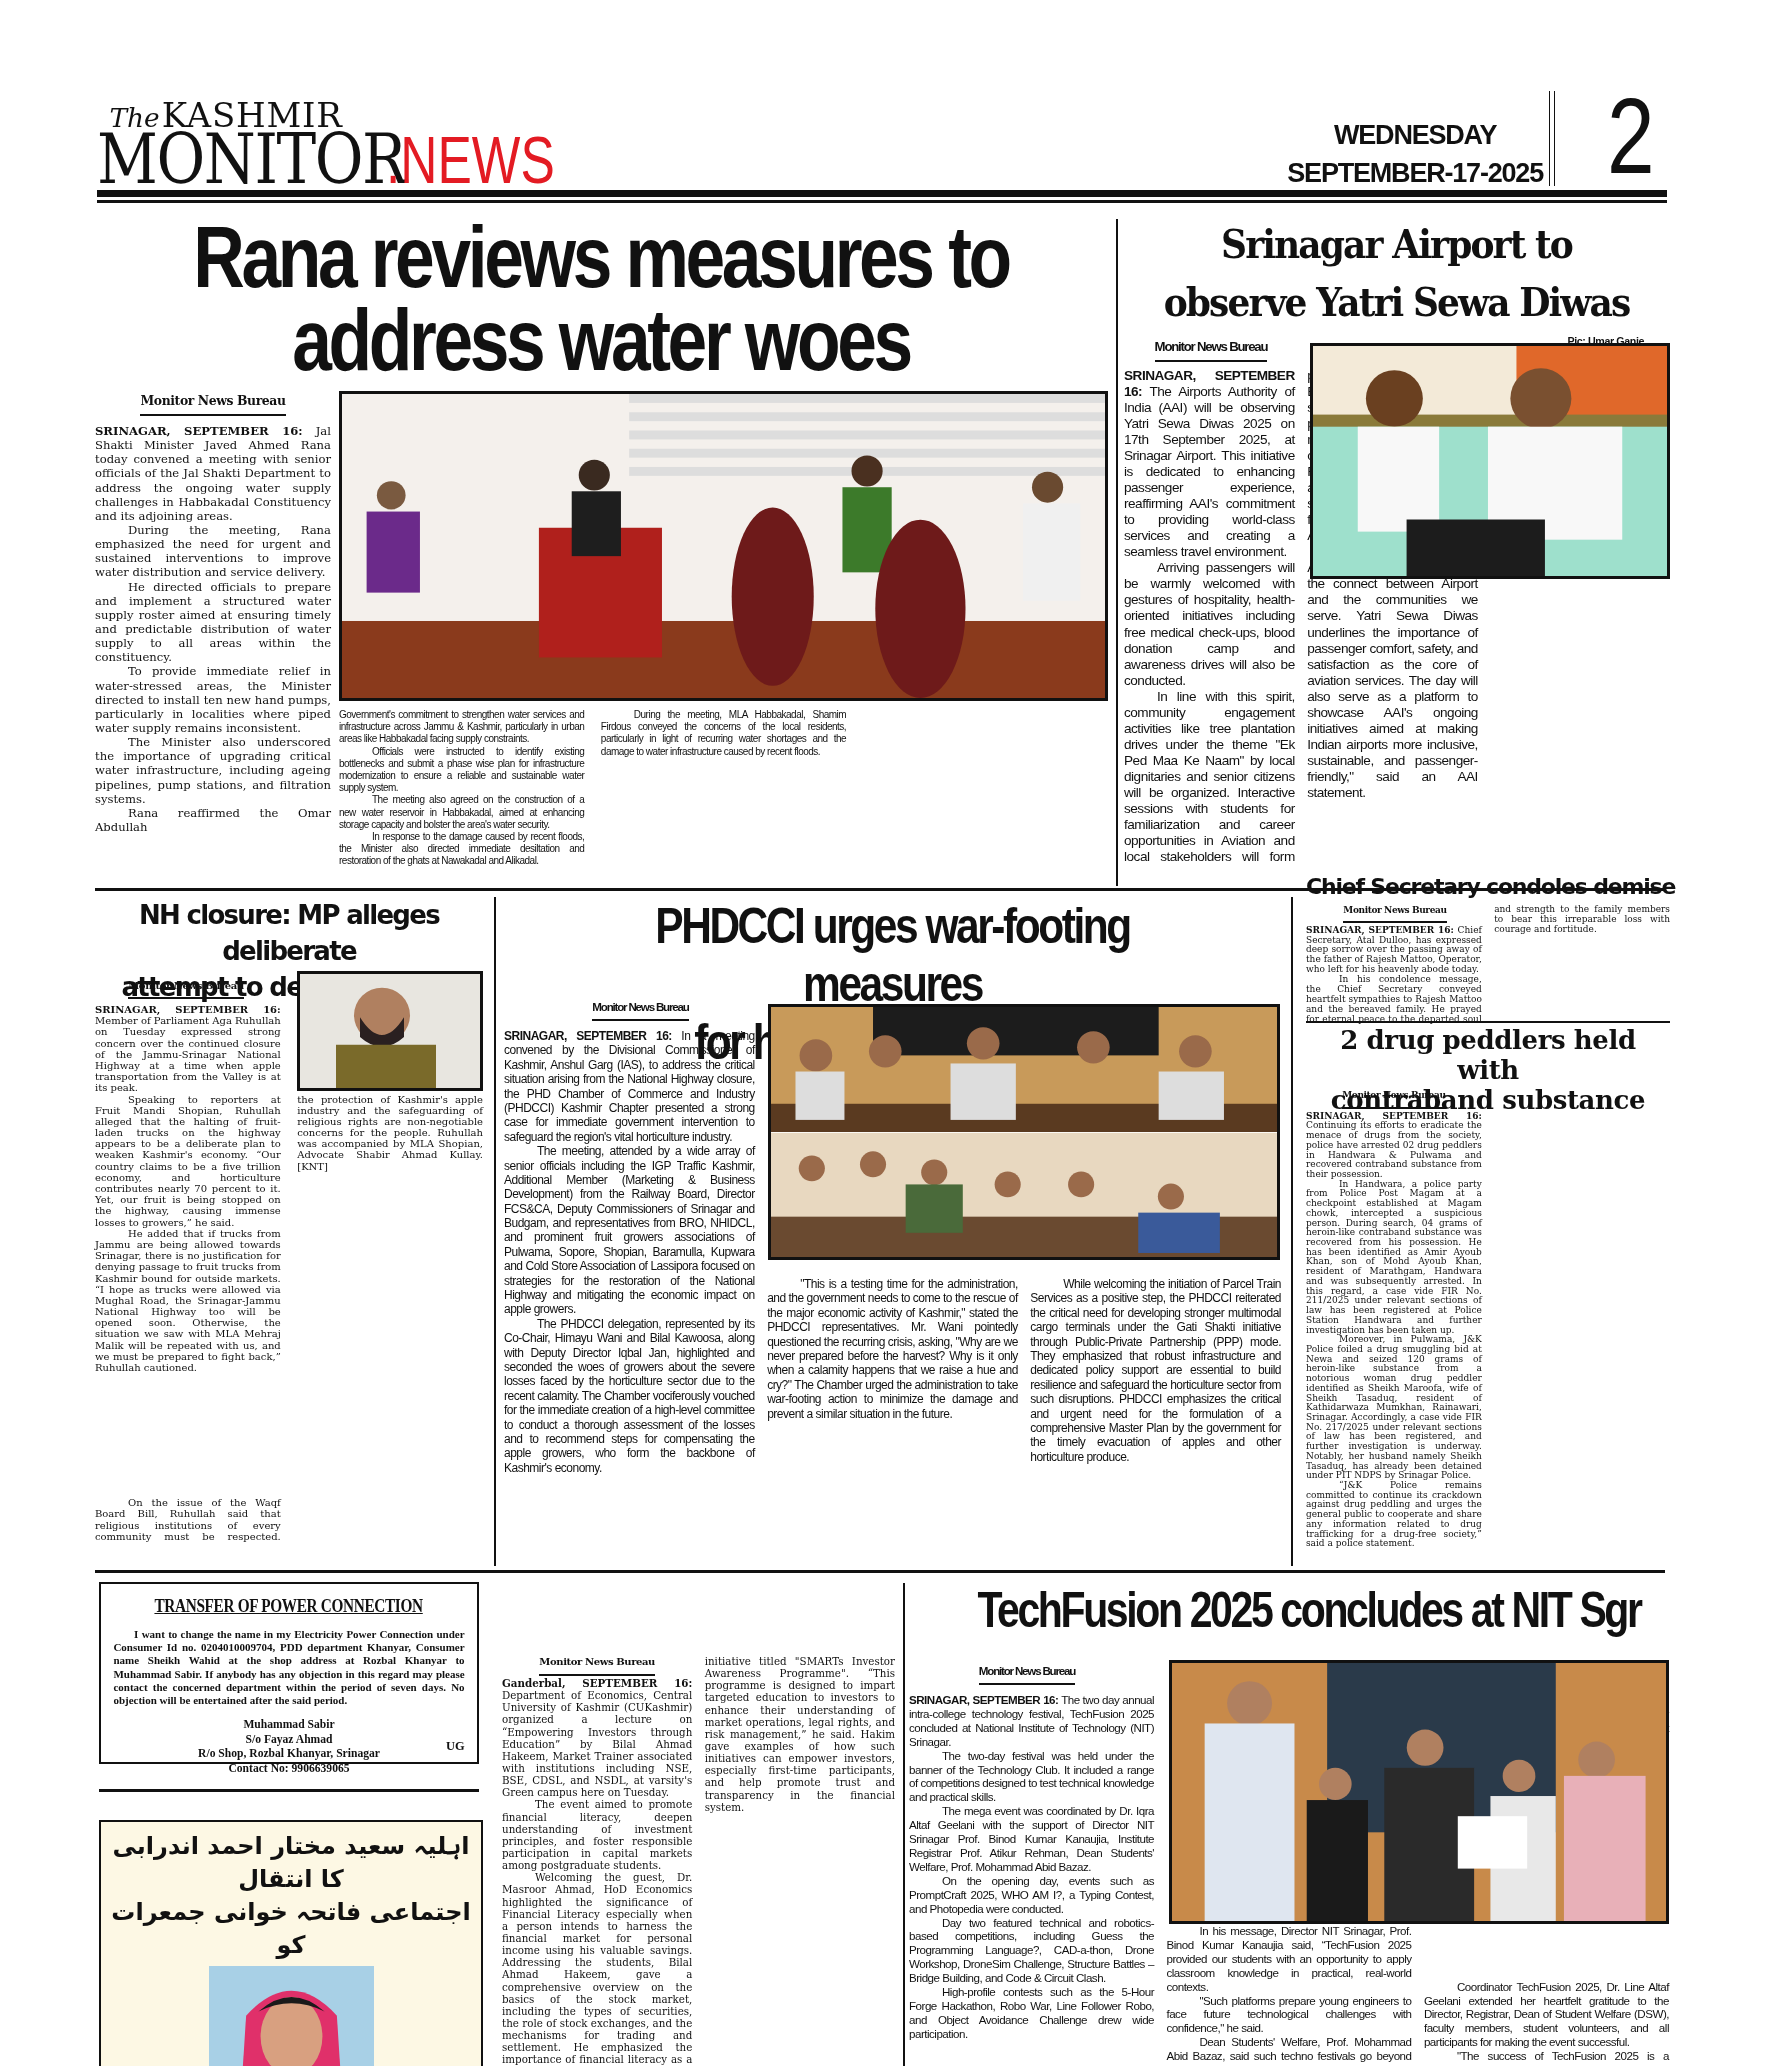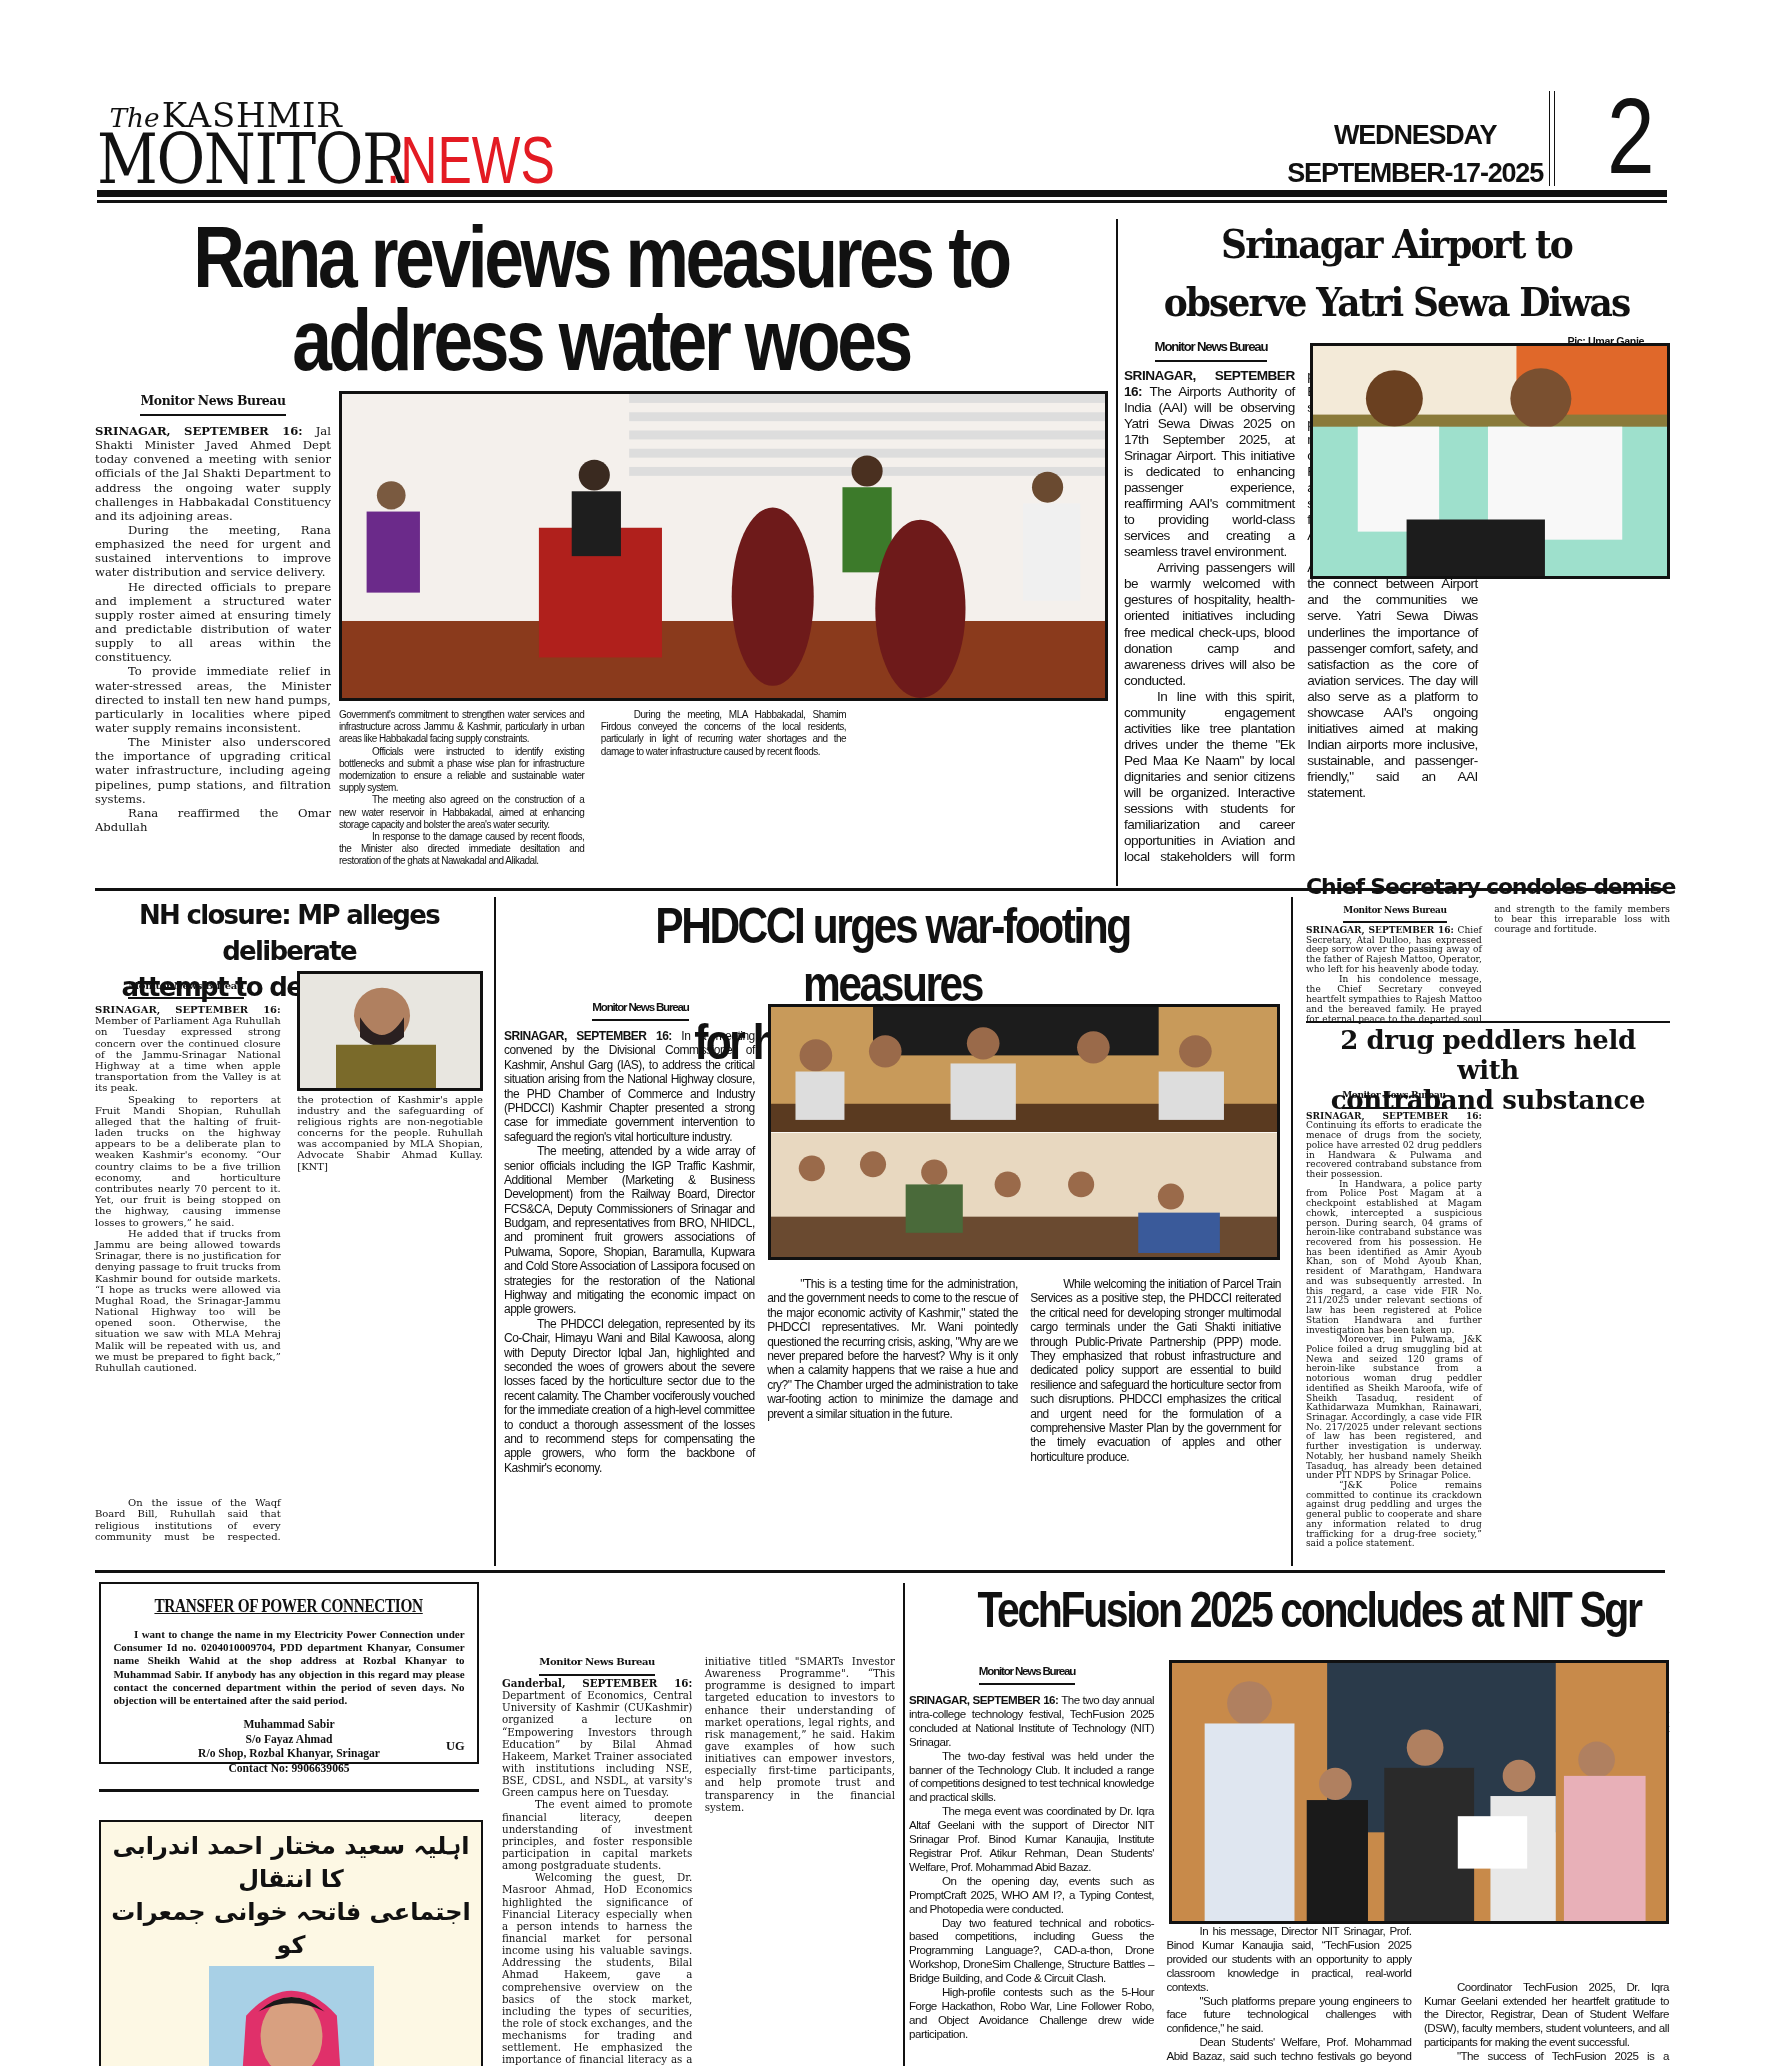--- a/index.html
+++ b/index.html
@@ -42,21 +42,21 @@
 
 <div class="abs" style="left:95px; top:215px; width:1012px; height:669px;">
   <div class="abs" style="left:0; top:0; width:1012px; text-align:center; font-family:'Liberation Sans',sans-serif; font-weight:bold; font-size:87px; line-height:83px; letter-spacing:-4.1px;">
     <div style="transform:scaleX(0.82);">Rana reviews measures to</div>
     <div style="transform:scaleX(0.82);">address water woes</div>
   </div>
   <div class="abs" style="left:0; top:178px; width:236px; text-align:center;">
     <span class="byline" style="font-size:12.4px;">Monitor News Bureau</span>
   </div>
   <div class="abs body-serif" style="left:0; top:209px; width:236px; font-size:11.6px; line-height:1.22;">
-    <p class="lead"><span class="dateline">SRINAGAR, SEPTEMBER 16:</span> <span>Jal Shakti Minister Javed Ahmed Dept today convened a meeting with senior officials of the Jal Shakti Department to address the ongoing water supply challenges in Habbakadal Constituency and its adjoining areas.</span></p>
+    <p class="lead"><span class="dateline">SRINAGAR, SEPTEMBER 16:</span> <span>Jal Shakti Minister Javed Ahmed Rana today convened a meeting with senior officials of the Jal Shakti Department to address the ongoing water supply challenges in Habbakadal Constituency and its adjoining areas.</span></p>
     <p>During the meeting, Rana emphasized the need for urgent and sustained interventions to improve water distribution and service delivery.</p>
     <p>He directed officials to prepare and implement a structured water supply roster aimed at ensuring timely and predictable distribution of water supply to all areas within the constituency.</p>
     <p>To provide immediate relief in water-stressed areas, the Minister directed to install ten new hand pumps, particularly in localities where piped water supply remains inconsistent.</p>
     <p>The Minister also underscored the importance of upgrading critical water infrastructure, including ageing pipelines, pump stations, and filtration systems.</p>
     <p>Rana reaffirmed the Omar Abdullah</p>
   </div>
   <div class="abs photo" style="left:244px; top:176px; width:769px; height:310px;">
     <svg class="ph" viewBox="0 0 1860 750" preserveAspectRatio="none">
       <rect width="1860" height="750" fill="#f4f0ec"></rect>
       <g fill="#ddd">
@@ -284,21 +284,21 @@
     <p>The mega event was coordinated by Dr. Iqra Altaf Geelani with the support of Director NIT Srinagar Prof. Binod Kumar Kanaujia, Institute Registrar Prof. Atikur Rehman, Dean Students' Welfare, Prof. Mohammad Abid Bazaz.</p>
     <p>On the opening day, events such as PromptCraft 2025, WHO AM I?, a Typing Contest, and Photopedia were conducted.</p>
     <p>Day two featured technical and robotics-based competitions, including Guess the Programming Language?, CAD-a-thon, Drone Workshop, DroneSim Challenge, Structure Battles – Bridge Building, and Code &amp; Circuit Clash.</p>
     <p>High-profile contests such as the 5-Hour Forge Hackathon, Robo War, Line Follower Robo, and Object Avoidance Challenge drew wide participation.</p>
     <div style="height:231px; break-inside:avoid;"></div>
     <p>In his message, Director NIT Srinagar, Prof. Binod Kumar Kanaujia said, “TechFusion 2025 provided our students with an opportunity to apply classroom knowledge in practical, real-world contexts.</p>
     <p>"Such platforms prepare young engineers to face future technological challenges with confidence," he said.</p>
     <p>Dean Students' Welfare, Prof. Mohammad Abid Bazaz, said such techno festivals go beyond technical skills. They foster leadership, teamwork, and innovation, qualities that are vital for holistic development," he said.</p>
     <p>Registrar Prof. Atikur Rehman also stated that events like TechFusion reflect NIT Srinagar's commitment to nurturing creativity and problem-solving among students. We aim to give our students the right exposure so they can compete at national and global levels, he added.</p>
     <div style="height:231px; break-inside:avoid;"></div>
-    <p>Coordinator TechFusion 2025, Dr. Iqra Kumar Geelani extended her heartfelt gratitude to the Director, Registrar, Dean of Student Welfare (DSW), faculty members, student volunteers, and all participants for making the event successful.</p>
+    <p>Coordinator TechFusion 2025, Dr. Line Altaf Geelani extended her heartfelt gratitude to the Director, Registrar, Dean of Student Welfare (DSW), faculty members, student volunteers, and all participants for making the event successful.</p>
     <p>"The success of TechFusion 2025 is a testament to our collective effort. The remarkable enthusiasm of the students, combined with the unwavering support from the administration, made this festival truly memorable," she added.</p>
   </div>
   <div class="abs photo" style="left:260px; top:79px; width:500px; height:264px;">
     <svg class="ph" viewBox="0 0 1210 640" preserveAspectRatio="none">
       <rect width="1210" height="640" fill="#c88a4a"></rect>
       <rect x="380" y="0" width="560" height="420" fill="#2a3a4a"></rect>
       <g fill="#b08060">
           <circle cx="190" cy="100" r="55"></circle>
           <circle cx="400" cy="300" r="40"></circle>
           <circle cx="620" cy="210" r="45"></circle>

